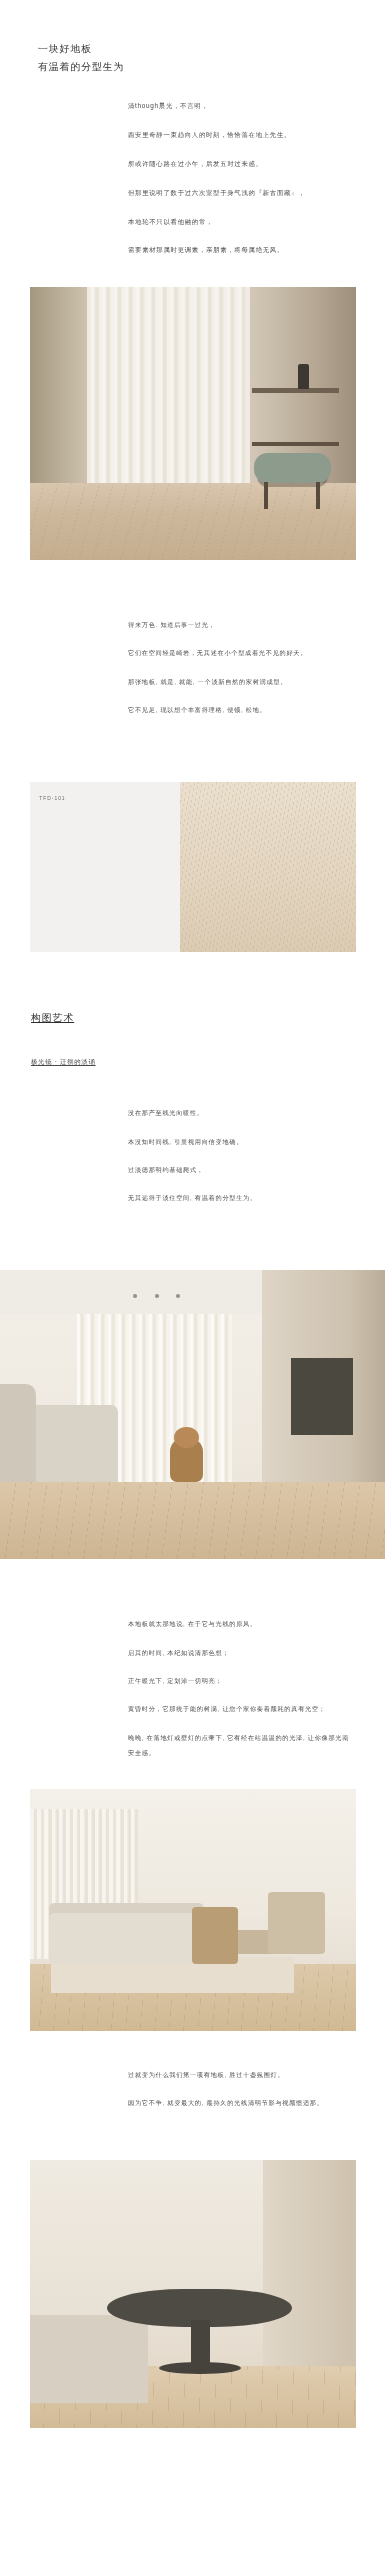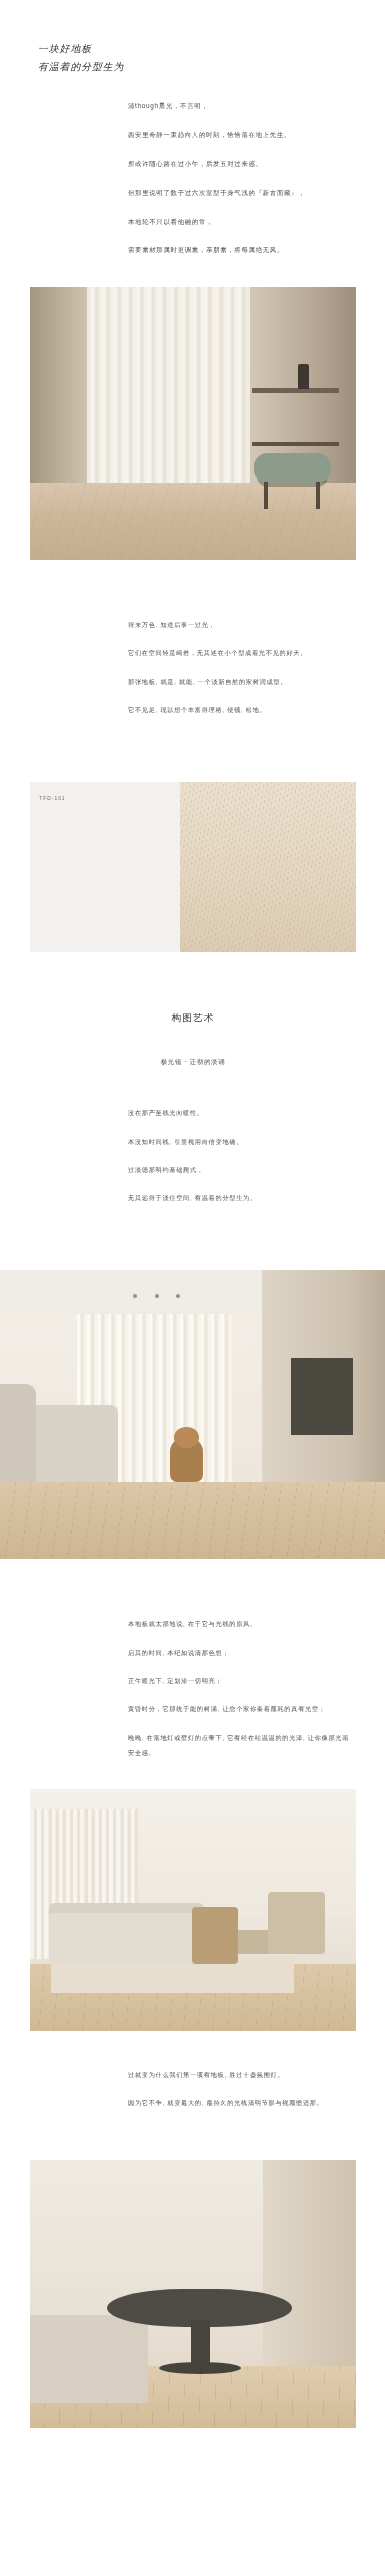--- a/index.html
+++ b/index.html
@@ -32,26 +32,25 @@
     font-size: 6.4px;
     line-height: 15.5px;
     letter-spacing: 0.7px;
     color: #4a4a4a;
     font-weight: 400;
   }
   .para.small {
     font-size: 6.2px;
     line-height: 15px;
   }
-  .center { text-align: center; }
+  .center { text-align: left; text-decoration: underline; }
 
   
   .sec-title-wrap {
     padding: 49px 16px 23px 0;
-    font-style: italic;
   }
   .sec-title-wrap.top {
     padding-top: 40px;
   }
   .title-lines { padding-left: 38px; }
 
   .body-wrap {
     padding: 0 0 29px 0;
   }
   .body-inner {

